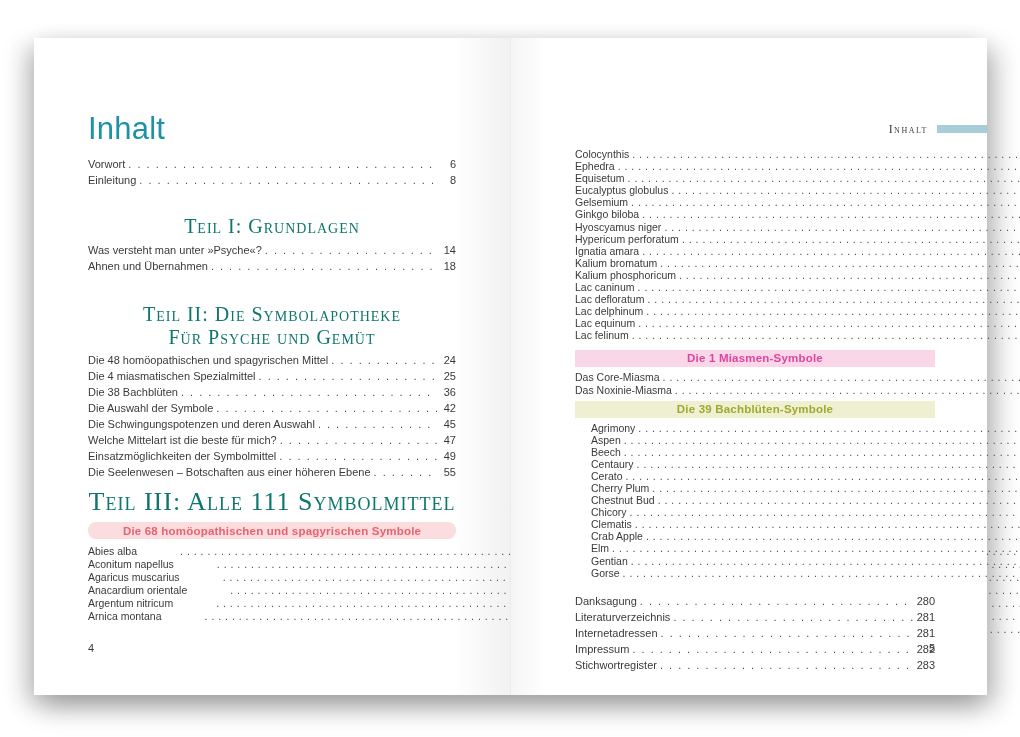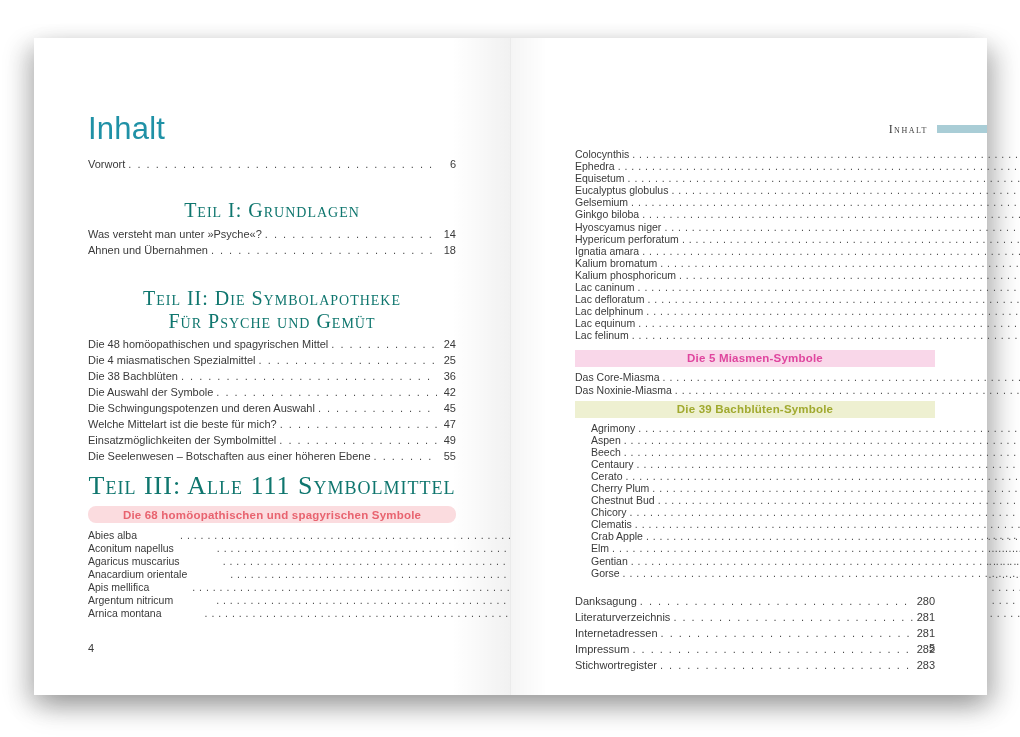--- a/index.html
+++ b/index.html
@@ -106,20 +106,25 @@
     <div class="lp-content">
 
       <h1 class="book-title">Inhalt</h1>
 
       <div class="toc-list lg mt-front">
           <div class="toc-row">
             <span class="lbl">Vorwort</span>
             <span class="dots"></span>
             <span class="pg">6</span>
           </div>
+          <div class="toc-row">
+            <span class="lbl">Einleitung</span>
+            <span class="dots"></span>
+            <span class="pg">8</span>
+          </div>
         </div>
 
       <div class="serif-head head-1">Teil I: Grundlagen</div>
       <div class="toc-list lg mt-p1">
           <div class="toc-row">
             <span class="lbl">Was versteht man unter »Psyche«?</span>
             <span class="dots"></span>
             <span class="pg">14</span>
           </div>
           <div class="toc-row">
@@ -195,25 +200,20 @@
               <span class="lbl">Agaricus muscarius</span>
               <span class="dots"></span>
               <span class="pg">62</span>
             </div>
             <div class="toc-row">
               <span class="lbl">Anacardium orientale</span>
               <span class="dots"></span>
               <span class="pg">64</span>
             </div>
             <div class="toc-row">
-              <span class="lbl">Apis mellifica</span>
-              <span class="dots"></span>
-              <span class="pg">66</span>
-            </div>
-            <div class="toc-row">
               <span class="lbl">Argentum nitricum</span>
               <span class="dots"></span>
               <span class="pg">68</span>
             </div>
             <div class="toc-row">
               <span class="lbl">Arnica montana</span>
               <span class="dots"></span>
               <span class="pg">70</span>
             </div>
           </div>
@@ -326,21 +326,21 @@
               <span class="dots"></span>
             </div>
             <div class="toc-row">
               <span class="lbl">Lac felinum</span>
               <span class="dots"></span>
             </div>
           </div>
 
       </div>
 
-      <div class="band band2 band-miasmen">Die 5 Miasmen-Symbole</div>
+      <div class="band band2 band-miasmen">Die 1 Miasmen-Symbole</div>
       <div class="cols2 sm miasmen-cols">
         <div class="col">
             <div class="toc-row">
               <span class="lbl">Das Core-Miasma</span>
               <span class="dots"></span>
             </div>
             <div class="toc-row">
               <span class="lbl">Das Noxinie-Miasma</span>
               <span class="dots"></span>
             </div>

